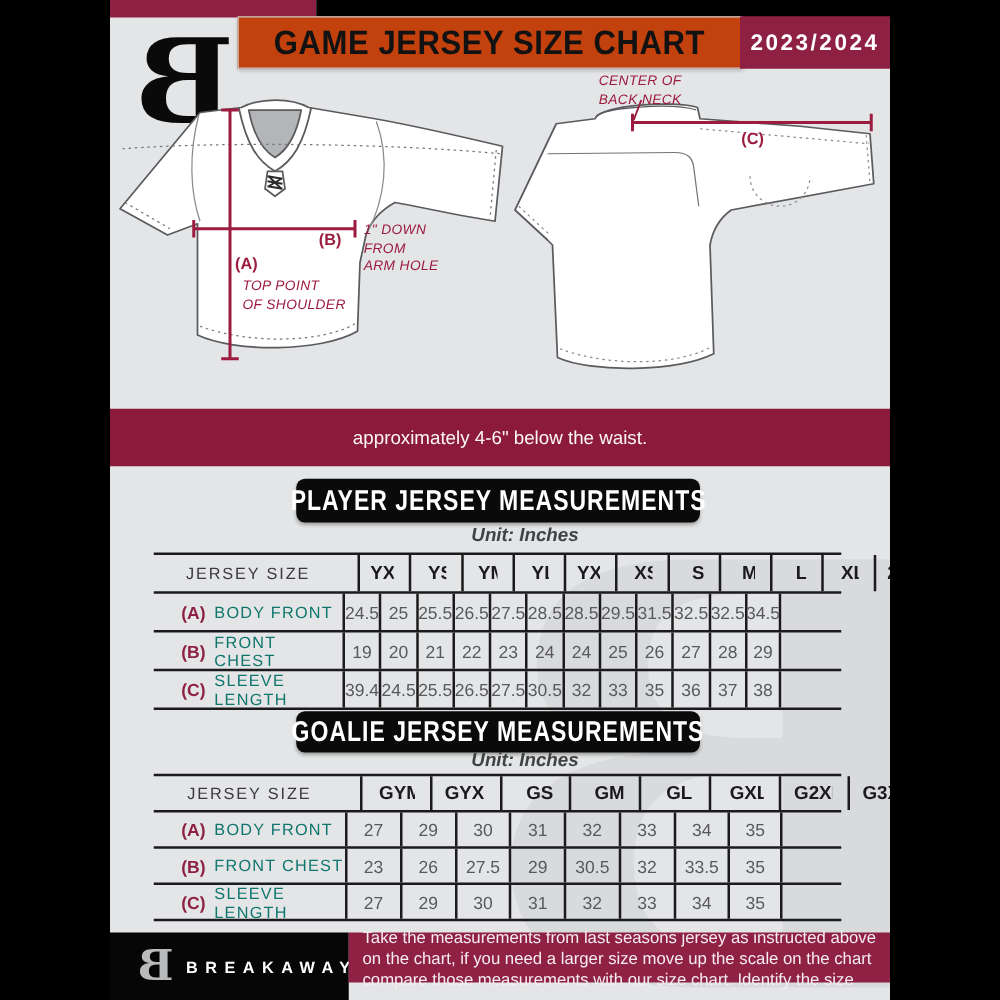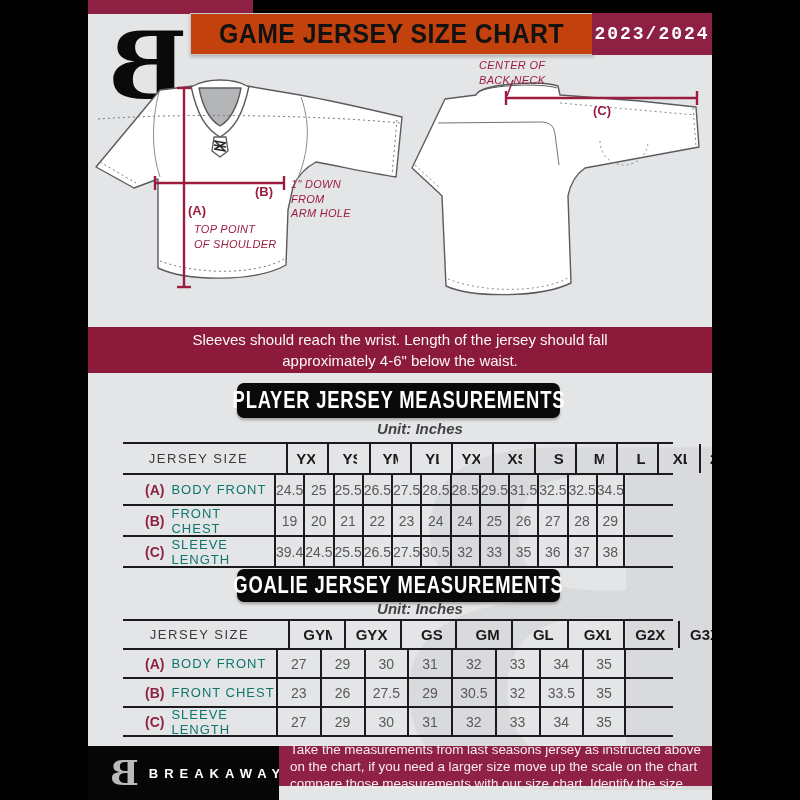--- a/index.html
+++ b/index.html
@@ -8,21 +8,21 @@
   .panel{position:absolute;left:88px;top:0;width:624px;height:800px;background:#e4e5e6;overflow:hidden;}
   .abs{position:absolute;}
 
   
   .strip-maroon{left:0;top:0;width:165px;height:14px;background:#8e2143;}
   .strip-black{left:165px;top:0;width:459px;height:14px;background:#000;}
   .title-box{left:102px;top:13px;width:402px;height:40px;background:#c2410c;border:1px solid #c7c8ca;
              box-shadow:0 2px 3px rgba(0,0,0,.22);display:flex;align-items:center;justify-content:center;}
   .title-box span{font-size:27px;font-weight:700;color:#121212;letter-spacing:.5px;transform:scaleX(.92);white-space:nowrap;}
   .year-box{left:504px;top:13px;width:120px;height:42px;background:#8e2143;display:flex;align-items:center;justify-content:center;}
-  .year-box span{font-family:Liberation Mono, monospace;font-weight:700;font-size:18px;color:#fff;letter-spacing:2px;}
+  .year-box span{font-family:Liberation Sans, sans-serif;font-weight:700;font-size:18px;color:#fff;letter-spacing:2px;}
   .logo-top{left:14px;top:14px;width:92px;height:104px;display:flex;align-items:center;justify-content:center;}
   .logo-b{font-family:"DejaVu Serif",serif;font-weight:700;color:#0a0a0a;transform:scaleX(-1);line-height:1;}
   .logo-top .logo-b{font-size:94px;}
 
   
   .watermark{left:295px;top:390px;font-family:"DejaVu Serif",serif;font-weight:700;font-size:470px;line-height:1;
              color:rgba(195,197,201,.33);transform:scaleX(-1);pointer-events:none;}
 
   
   .ann{color:#9c1c40;white-space:pre-line;}
@@ -150,21 +150,20 @@
 OF SHOULDER</div>
   <div class="abs ann ann-label" style="left:167px;top:184px">(B)</div>
   <div class="abs ann ann-note" style="left:203px;top:177px">1" DOWN
 FROM
 ARM HOLE</div>
   <div class="abs ann ann-note" style="left:391px;top:58px">CENTER OF
 BACK NECK</div>
   <div class="abs ann ann-label" style="left:505px;top:103px">(C)</div>
 
   <div class="abs banner">
-    <div>Sleeves should reach the wrist. Length of the jersey should fall</div>
     <div>approximately 4-6" below the waist.</div>
   </div>
 
   <div class="abs sec-box sec-player">
     <span>PLAYER JERSEY MEASUREMENTS</span>
   </div>
   <div class="abs unit unit-player">Unit: Inches</div>
   <div class="abs size-table player-table">
       <div class="trow thead">
         <div class="cell label head-label">JERSEY SIZE</div>

